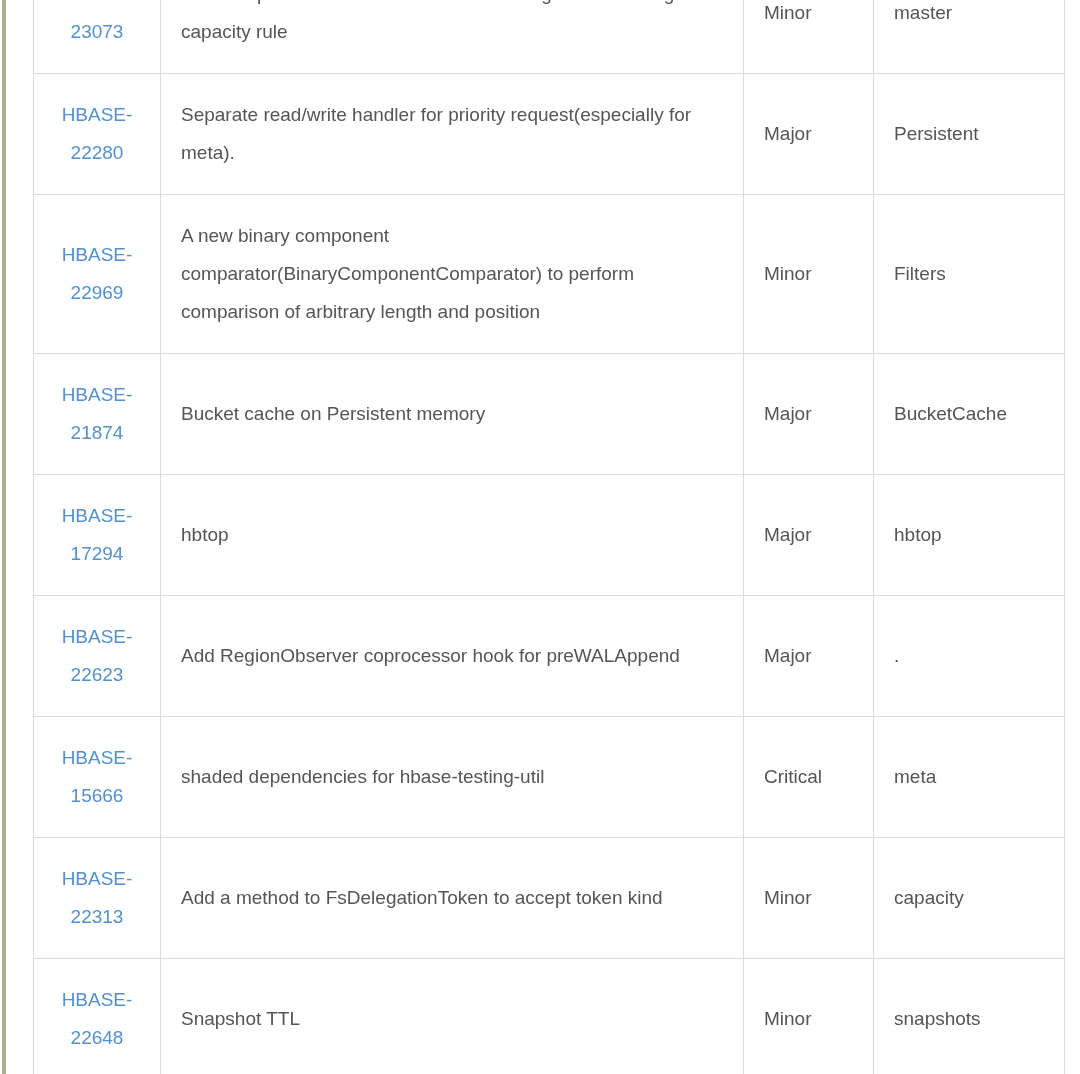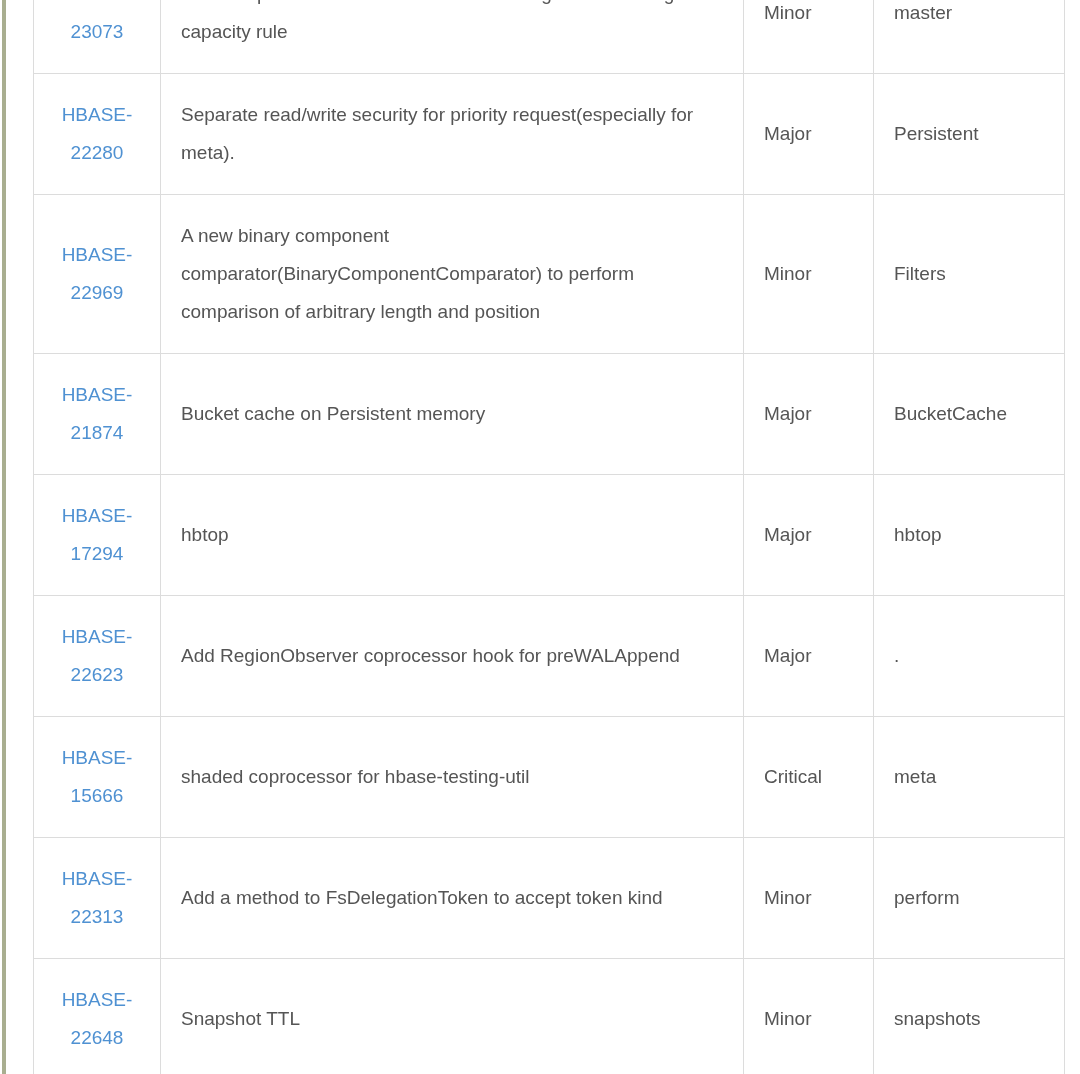--- a/index.html
+++ b/index.html
@@ -105,21 +105,21 @@
           </td>
           <td class="summary">Add an optional costFunction to balance regions according to a capacity rule</td>
           <td class="priority">Minor</td>
           <td class="component">master</td>
         </tr>
 
         <tr>
           <td class="key">
             <a href="#"><span>HBASE-</span><br><span>22280</span></a>
           </td>
-          <td class="summary">Separate read/write security for priority request(especially for meta).</td>
+          <td class="summary">Separate read/write handler for priority request(especially for meta).</td>
           <td class="priority">Major</td>
           <td class="component">Persistent</td>
         </tr>
 
         <tr>
           <td class="key">
             <a href="#"><span>HBASE-</span><br><span>22969</span></a>
           </td>
           <td class="summary">A new binary component comparator(BinaryComponentComparator) to perform comparison of arbitrary length and position</td>
           <td class="priority">Minor</td>
@@ -150,32 +150,32 @@
           </td>
           <td class="summary">Add RegionObserver coprocessor hook for preWALAppend</td>
           <td class="priority">Major</td>
           <td class="component">.</td>
         </tr>
 
         <tr>
           <td class="key">
             <a href="#"><span>HBASE-</span><br><span>15666</span></a>
           </td>
-          <td class="summary">shaded coprocessor for hbase-testing-util</td>
+          <td class="summary">shaded dependencies for hbase-testing-util</td>
           <td class="priority">Critical</td>
           <td class="component">meta</td>
         </tr>
 
         <tr>
           <td class="key">
             <a href="#"><span>HBASE-</span><br><span>22313</span></a>
           </td>
           <td class="summary">Add a method to FsDelegationToken to accept token kind</td>
           <td class="priority">Minor</td>
-          <td class="component">perform</td>
+          <td class="component">capacity</td>
         </tr>
 
         <tr>
           <td class="key">
             <a href="#"><span>HBASE-</span><br><span>22648</span></a>
           </td>
           <td class="summary">Snapshot TTL</td>
           <td class="priority">Minor</td>
           <td class="component">snapshots</td>
         </tr>

